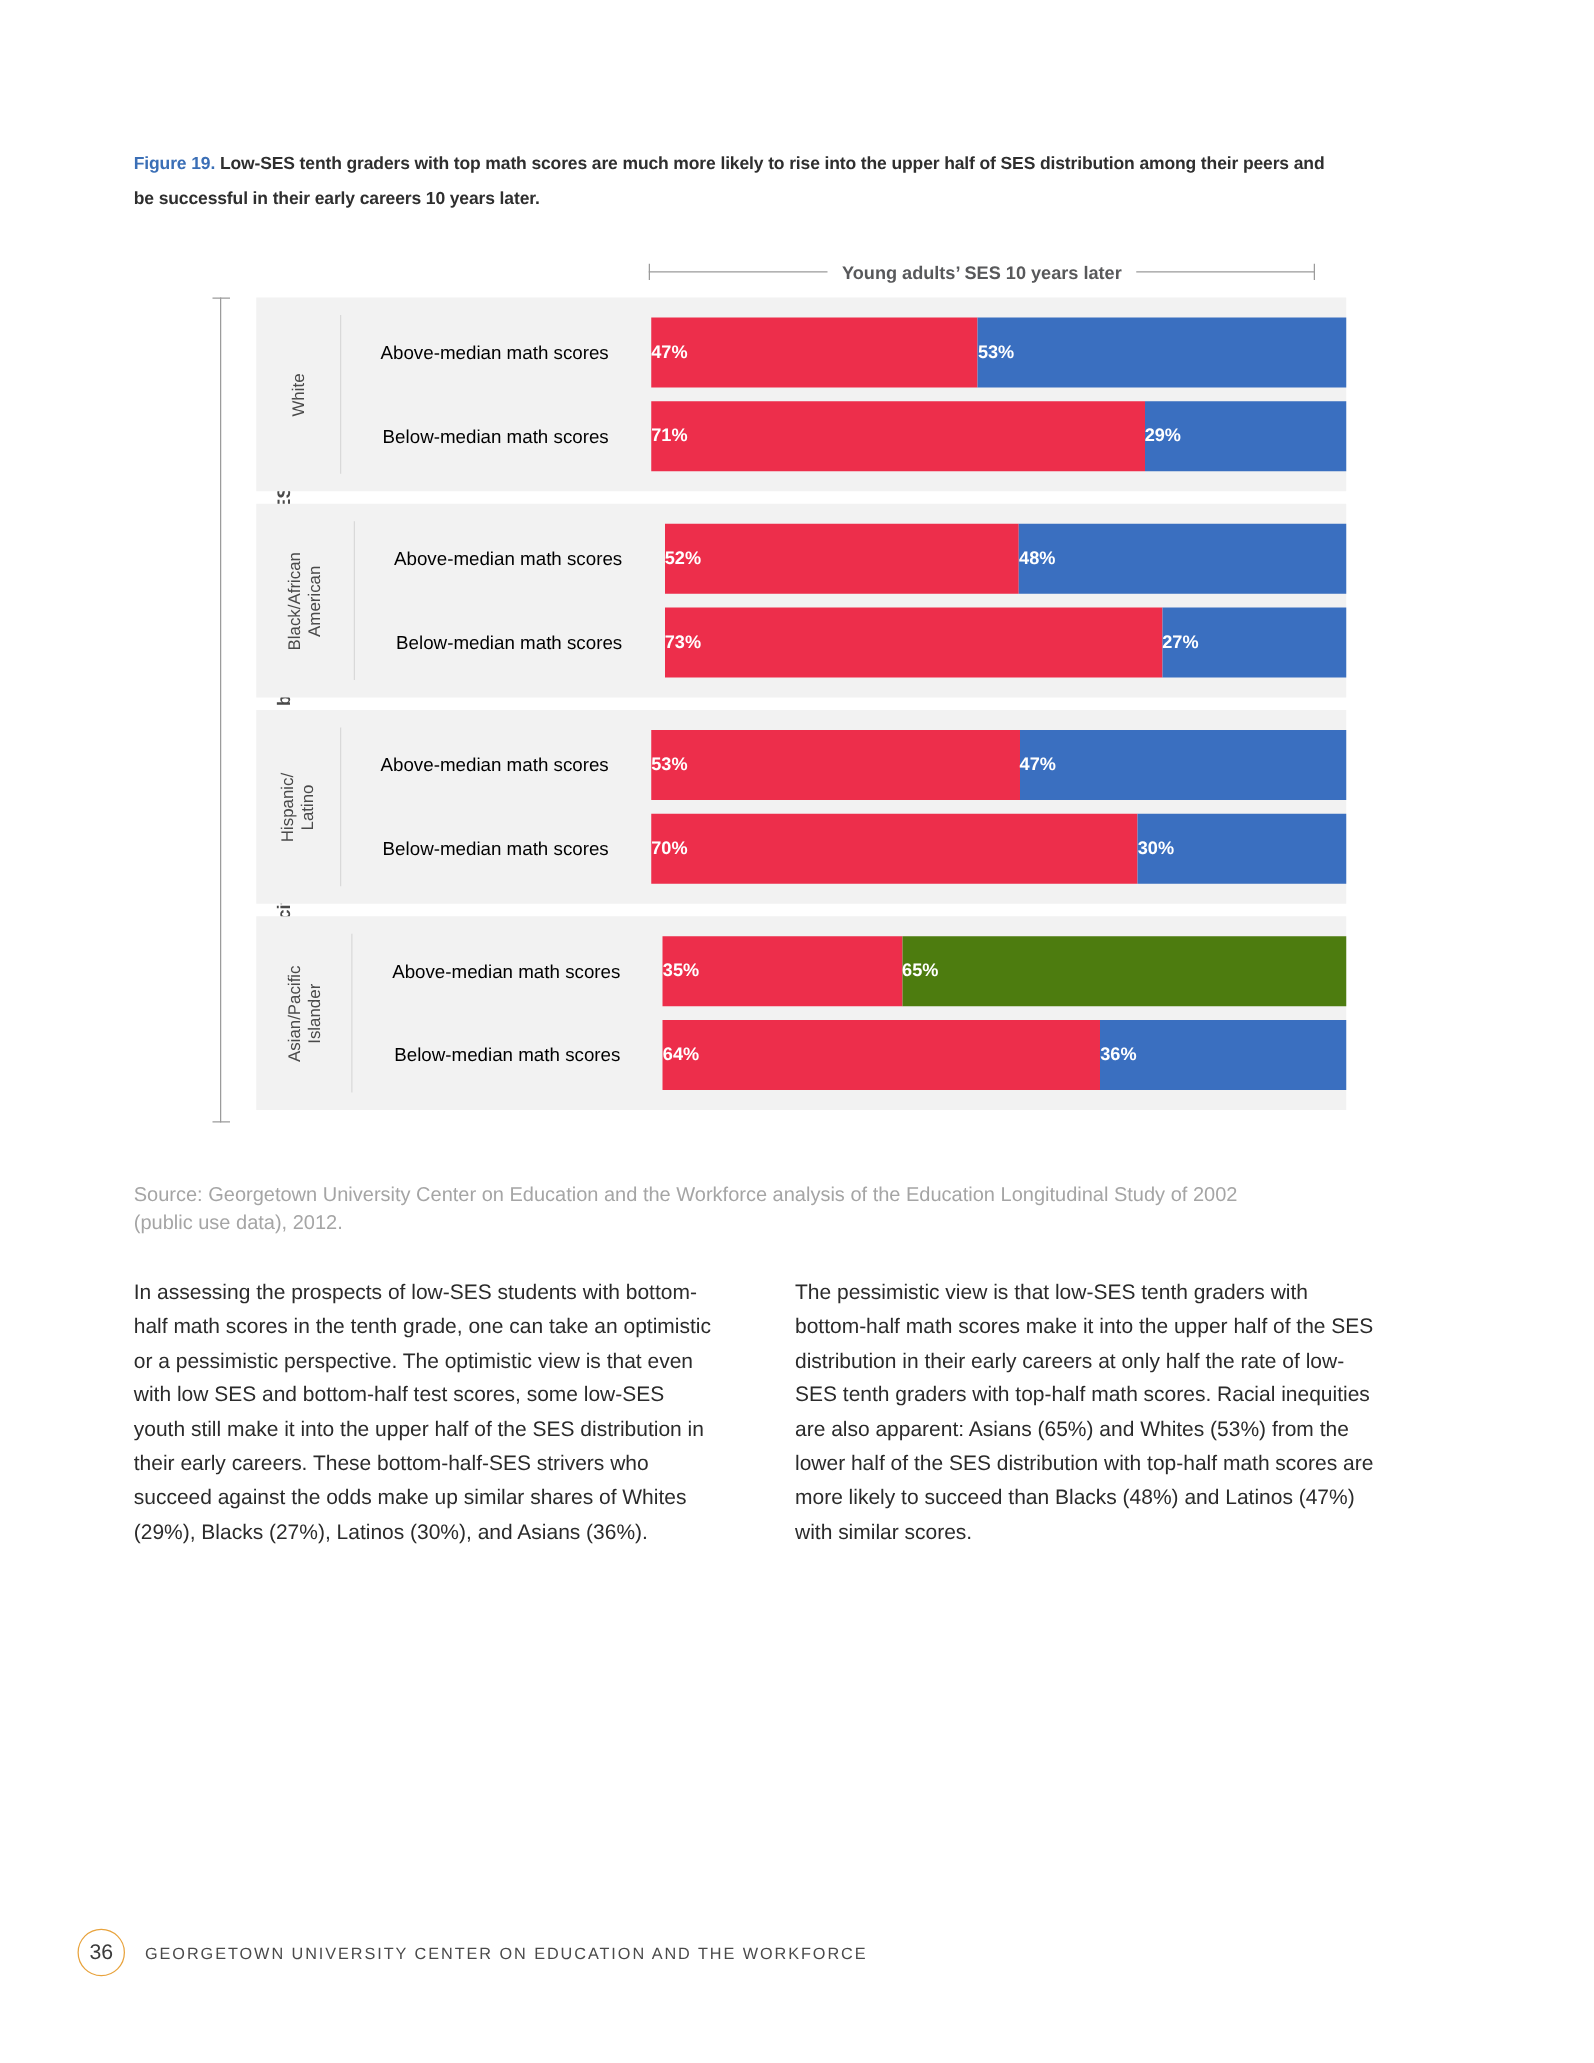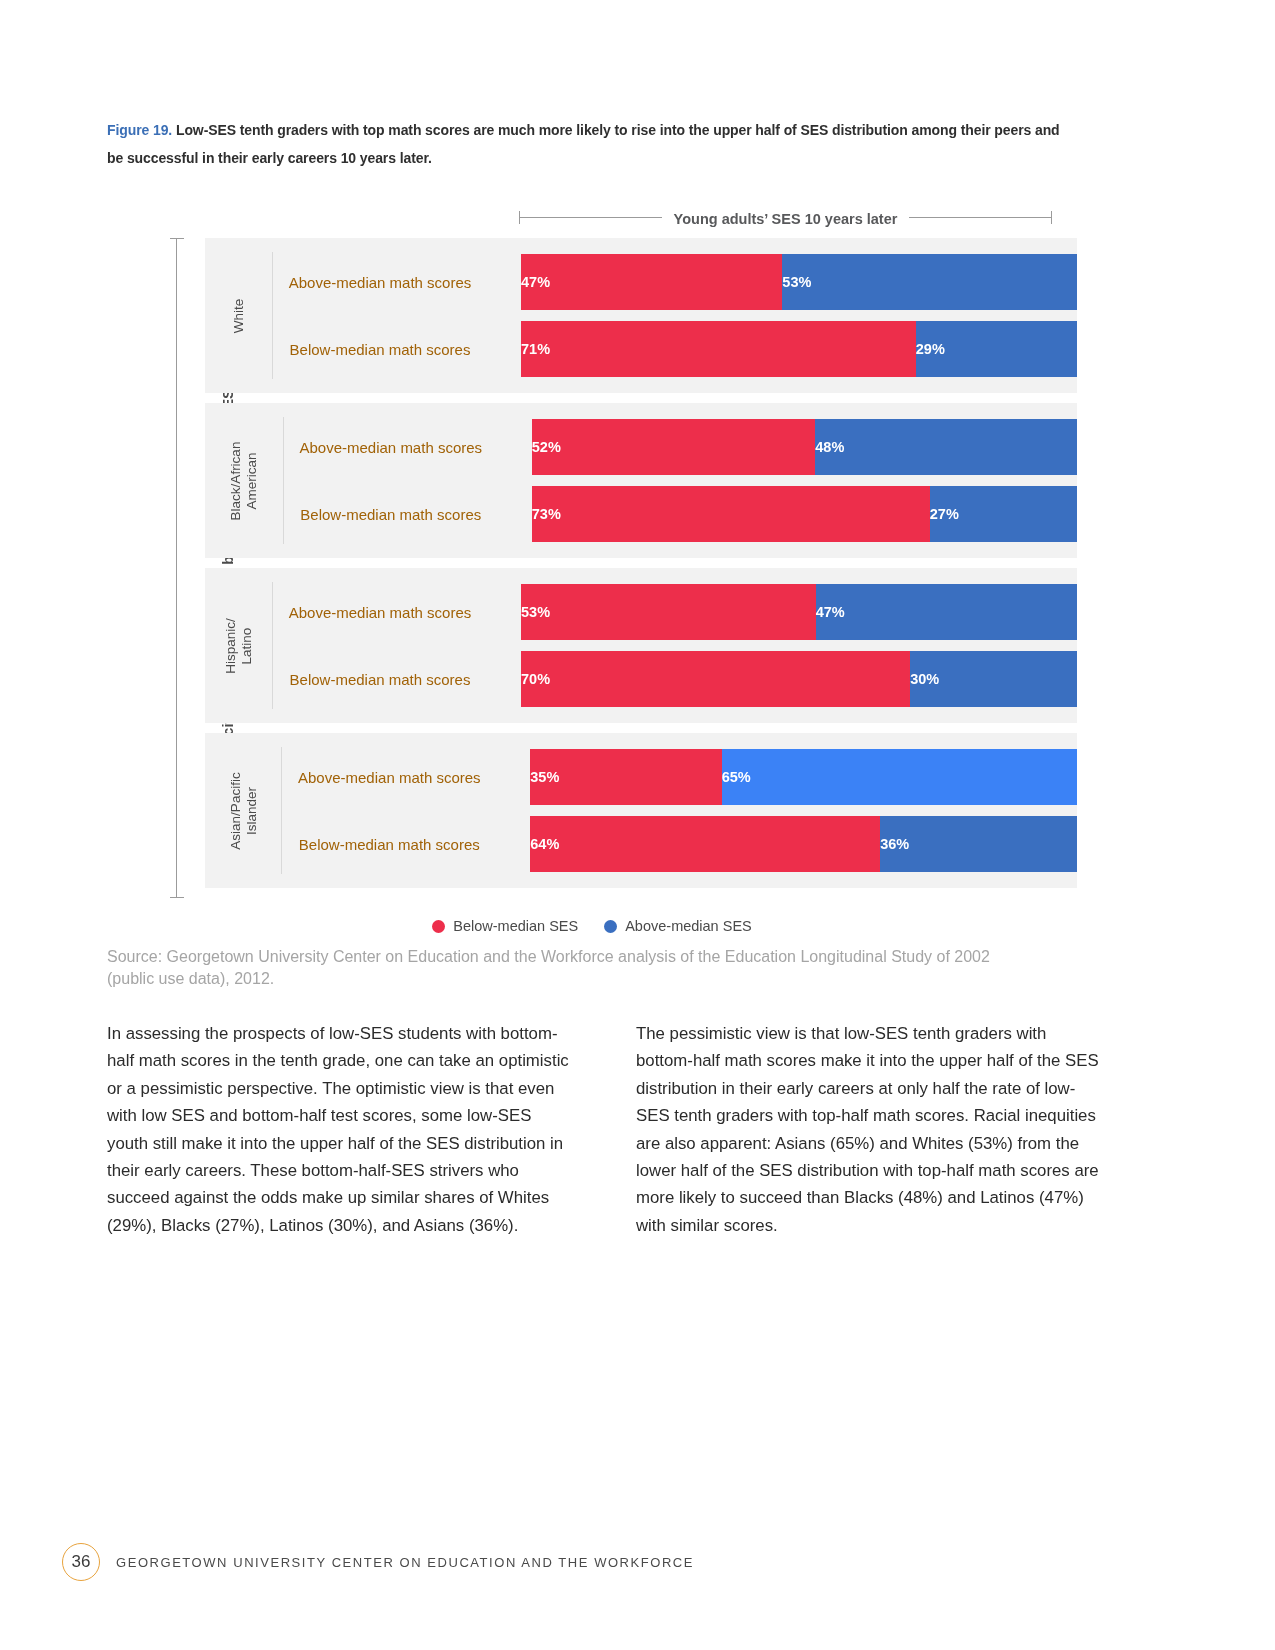--- a/index.html
+++ b/index.html
@@ -78,22 +78,22 @@
   .grp-label:after {
     content:""; position:absolute; right:0; top:14px; bottom:14px;
     width:1px; background:#d9d9d9;
   }
 
   .rows { flex:1 1 auto; display:flex; flex-direction:column; justify-content:center; }
   .row { display:flex; align-items:center; height:56px; }
   .row.first { margin-bottom:11px; }
 
   .rowlabel {
-    flex:0 0 248px; text-align:center; padding-right:34px;
-    font-size:15px; color:#a16207; white-space:nowrap;
+    flex:0 0 248px; text-align:right; padding-right:34px;
+    font-size:15px; color:#000000; white-space:nowrap;
   }
 
   .bar { flex:1 1 auto; display:flex; height:56px; }
   .seg { display:flex; align-items:center; justify-content:flex-start; }
   .seg span { color:#ffffff; font-size:14.5px; font-weight:600; }
 
   
   .legend {
     position:absolute; left:0; right:0; top:722px;
     display:flex; justify-content:center; align-items:center; gap:26px;
@@ -243,50 +243,40 @@
           <div class="grp-label">
             <span>Asian/Pacific<br>Islander</span>
           </div>
           <div class="rows">
             <div class="row first">
               <div class="rowlabel">Above-median math scores</div>
               <div class="bar">
                 <div class="seg" style="width: 35%; background: rgb(237, 46, 75);">
                   <span>35%</span>
                 </div>
-                <div class="seg" style="width: 65%; background: #3b82f6;">
+                <div class="seg" style="width: 65%; background: #4d7c0f;">
                   <span>65%</span>
                 </div>
               </div>
             </div>
             <div class="row">
               <div class="rowlabel">Below-median math scores</div>
               <div class="bar">
                 <div class="seg" style="width: 64%; background: rgb(237, 46, 75);">
                   <span>64%</span>
                 </div>
                 <div class="seg" style="width: 36%; background: rgb(58, 111, 192);">
                   <span>36%</span>
                 </div>
               </div>
             </div>
           </div>
         </div>
       </div>
 
-    <div class="legend">
-      <div class="lg">
-        <i class="dot" style="background: rgb(237, 46, 75);"></i>
-        <span class="t">Below-median SES</span>
-      </div>
-      <div class="lg">
-        <i class="dot" style="background: rgb(58, 111, 192);"></i>
-        <span class="t">Above-median SES</span>
-      </div>
-    </div>
   </div>
 
   <div class="source">Source: Georgetown University Center on Education and the Workforce analysis of the Education Longitudinal Study of 2002 (public use data), 2012.</div>
 
   <div class="cols">
     <div class="col">In assessing the prospects of low-SES students with bottom-half math scores in the tenth grade, one can take an optimistic or a pessimistic perspective. The optimistic view is that even with low SES and bottom-half test scores, some low-SES youth still make it into the upper half of the SES distribution in their early careers. These bottom-half-SES strivers who succeed against the odds make up similar shares of Whites (29%), Blacks (27%), Latinos (30%), and Asians (36%).</div>
     <div class="col">The pessimistic view is that low-SES tenth graders with bottom-half math scores make it into the upper half of the SES distribution in their early careers at only half the rate of low-SES tenth graders with top-half math scores. Racial inequities are also apparent: Asians (65%) and Whites (53%) from the lower half of the SES distribution with top-half math scores are more likely to succeed than Blacks (48%) and Latinos (47%) with similar scores.</div>
   </div>
 
   <div class="footer">

